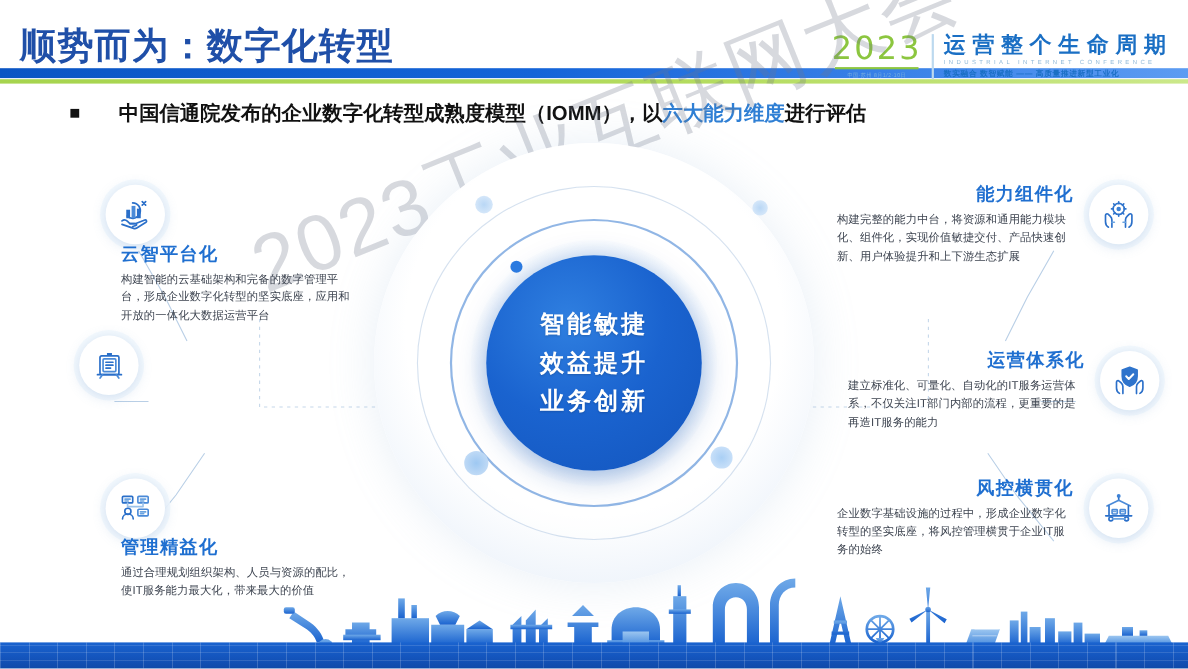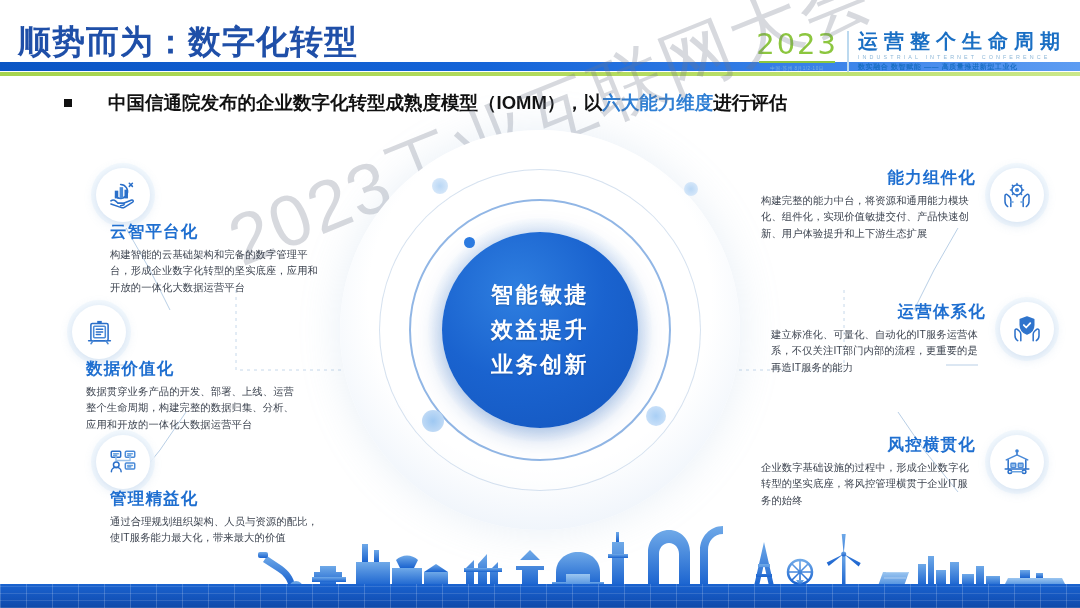--- a/index.html
+++ b/index.html
@@ -151,21 +151,21 @@
   .feat-desc {
     font-size:10.3px; color:#3d4450; line-height:1.62;
     letter-spacing:.1px;
   }
 
   
   #feature-cloud    { left:96px;  top:48px;  }
   #feature-data     { left:72px;  top:185px; }
   #feature-manage   { left:96px;  top:315px; }
   #feature-capab    { right:36px; top:48px;  }
-  #feature-ops      { right:26px; top:182px;margin-left:40px; }
+  #feature-ops      { right:26px; top:199px;margin-left:40px; }
   #feature-risk     { right:36px; top:315px; }
 
   
   #skyline-wrap { position:absolute; left:0; bottom:0; width:1080px; height:92px; }
   #skyline-svg { position:absolute; left:0; bottom:0; width:1080px; height:92px; }
   #floor-band {
     position:absolute; left:0; bottom:0; width:1080px; height:24px;
     background:linear-gradient(180deg,#1a63cf 0%,#1455bd 55%,#0f49a8 100%);
   }
   #floor-grid {
@@ -263,24 +263,20 @@
       <div class="feat-icon">
         <svg width="29" height="29" viewBox="0 0 32 32" fill="none" stroke="#2a6fc9" stroke-width="1.7" stroke-linecap="round" stroke-linejoin="round">
           <rect x="6.5" y="6" width="19" height="19" rx="1.6"></rect>
           <rect x="9.6" y="9.2" width="12.8" height="12.6" rx="1" stroke="#4a8ad8"></rect>
           <path d="M12.5 12.5h7M12.5 15.4h7M12.5 18.3h4.6" stroke="#2a6fc9"></path>
           <path d="M13.5 3.2h5v2.8h-5z" fill="#2a6fc9" stroke="none"></path>
           <path d="M4 25h24" stroke="#2a6fc9"></path>
           <path d="M9 25l-2.4 3.4M23 25l2.4 3.4" stroke="#4a8ad8"></path>
         </svg>
       </div>
-      <div class="feat-body">
-        <div class="feat-title">数据价值化</div>
-        <div class="feat-desc">数据贯穿业务产品的开发、部署、上线、运营整个生命周期，构建完整的数据归集、分析、应用和开放的一体化大数据运营平台</div>
-      </div>
     </div>
 
     <div class="feature right" id="feature-capab">
       <div class="feat-icon">
         <svg width="30" height="30" viewBox="0 0 32 32" fill="none" stroke="#2a6fc9" stroke-width="1.6" stroke-linecap="round" stroke-linejoin="round">
           <g stroke="#2f74cc">
             <circle cx="16" cy="10.6" r="5.4"></circle>
             <circle cx="16" cy="10.6" r="2.2" fill="#3d82d6" stroke="none"></circle>
             <path d="M16 3.6v1.8M16 15.8v1.8M9 10.6h1.8M21.2 10.6H23M11.1 5.7l1.3 1.3M19.6 14.2l1.3 1.3M20.9 5.7l-1.3 1.3M12.4 14.2l-1.3 1.3"></path>
           </g>

